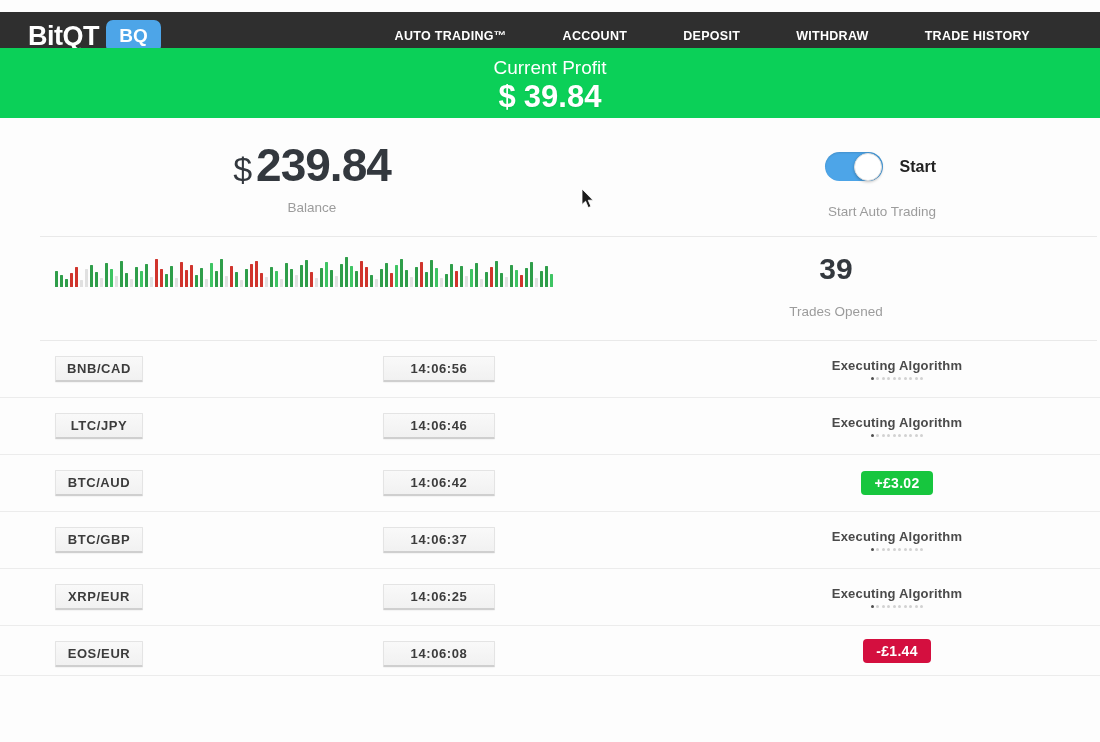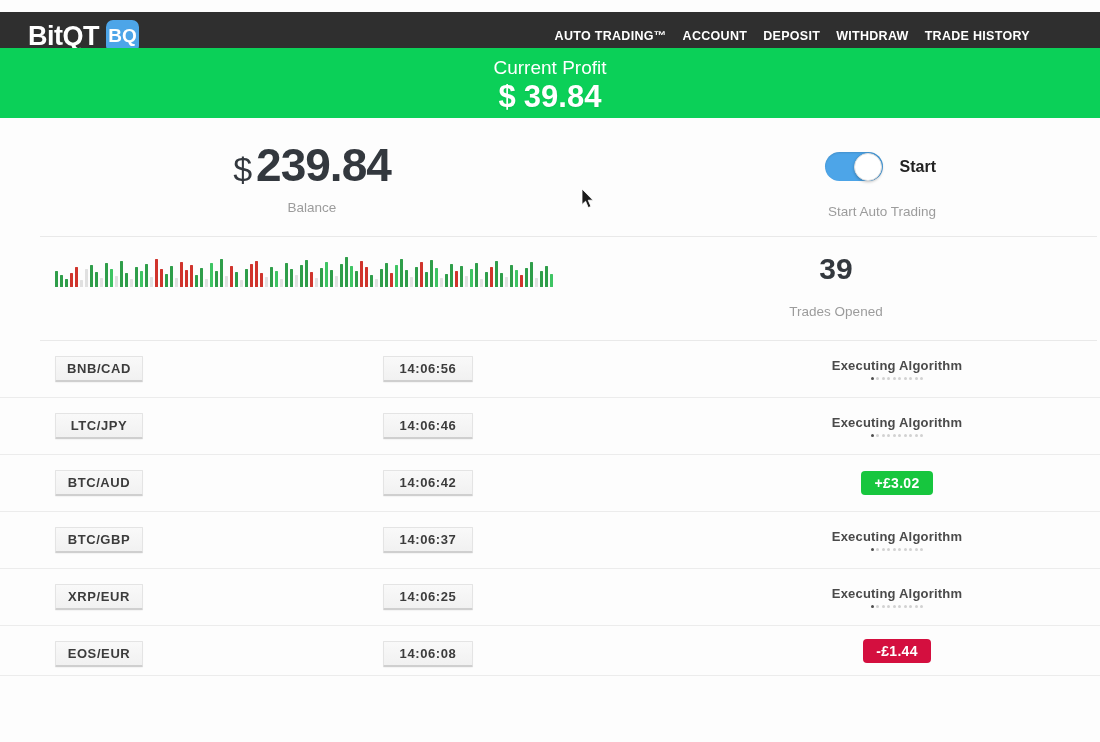--- a/index.html
+++ b/index.html
@@ -5,23 +5,23 @@
   * { margin:0; padding:0; box-sizing:border-box; }
   body { font-family:"Liberation Sans", sans-serif; background:#fff; }
   .screen { position:relative; width:1100px; height:742px; overflow:hidden; background:#fdfdfd; }
 
   
   header { position:absolute; top:0; left:0; width:1100px; height:48px;
            background:#2f2f2f; display:flex; align-items:center;margin-top:12px; }
   .logo { display:flex; align-items:center; margin-left:28px; cursor:pointer; }
   .logo-text { color:#fff; font-size:27px; font-weight:800; letter-spacing:-0.5px; }
   .logo-badge { margin-left:7px; background:#4da5e8; color:#fff; font-weight:800;
-                font-size:19px; width:33px; height:33px; border-radius:7px;
+                font-size:19px; width:55px; height:33px; border-radius:7px;
                 display:flex; align-items:center; justify-content:center; }
-  nav { margin-left:auto; padding-right:70px; display:flex; gap:16px; }
+  nav { margin-left:auto; padding-right:70px; display:flex; gap:56px; }
   nav a { color:#fff; font-size:12.5px; font-weight:700; letter-spacing:0.3px;
           text-decoration:none; white-space:nowrap; cursor:pointer; }
 
   
   .banner { position:absolute; top:48px; left:0; width:1100px; height:70px;
             background:#0bd058; text-align:center; color:#fff; }
   .banner-label { padding-top:9px; font-size:19px; font-weight:400; }
   .banner-amount { font-size:31px; font-weight:700; line-height:36px;
                    text-shadow:0 1px 2px rgba(0,0,0,0.08); }
   .banner-amount .cur { margin-right:8px; }
@@ -60,21 +60,21 @@
   
   .table { position:absolute; top:341px; left:0; width:1100px; }
   .trow { position:relative; height:57px; border-bottom:1px solid #ececec; }
   .trow:last-child { height:50px; }
   .chip { position:absolute; top:15px; height:26px; line-height:24px; text-align:center;
           font-size:13px; font-weight:700; color:#3c3c3c; letter-spacing:0.6px;
           background:linear-gradient(#f9f9f9,#f1f1f1); border:1px solid #e4e4e4;
           border-bottom:2px solid #cfcfcf; border-radius:1px;
           box-shadow:0 1px 1px rgba(0,0,0,0.04); }
   .chip.pair { left:55px; width:88px; }
-  .chip.time { left:383px; width:90px; }
+  .chip.time { left:383px; width:112px; }
   .status { position:absolute; left:897px; top:0; width:220px; height:100%;
             transform:translateX(-50%); display:flex; flex-direction:column;
             align-items:center; justify-content:center; }
   .exec-label { font-size:13px; font-weight:700; color:#4a4a4a; letter-spacing:0.2px; }
   .dots { display:flex; gap:2.5px; margin-top:4px; }
   .dots i { width:3px; height:3px; border-radius:50%; background:#d2d2d2; }
   .dots i.on { background:#4f4f4f; }
   .result-badge { display:inline-block; padding:4px 13px; border-radius:4px;
                   color:#fff; font-size:14px; font-weight:700; letter-spacing:0.3px; }
   .result-badge.gain { background:#17c63e; }

